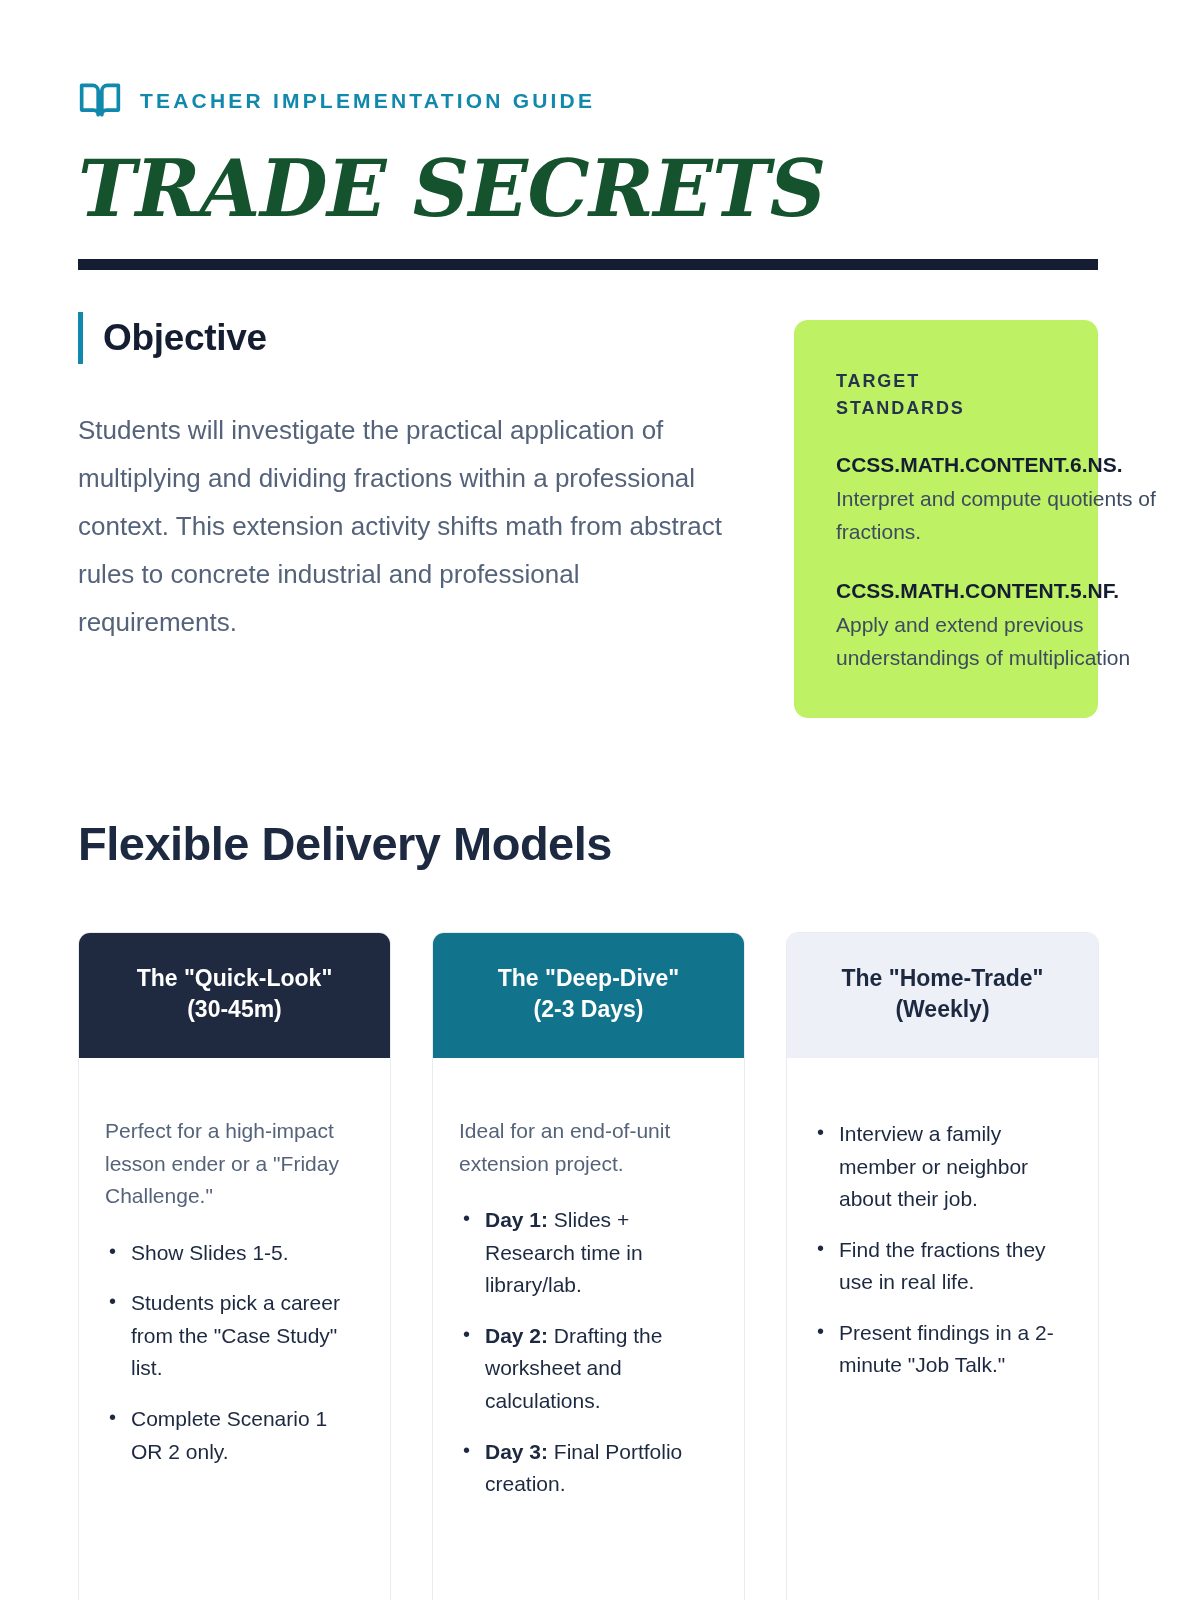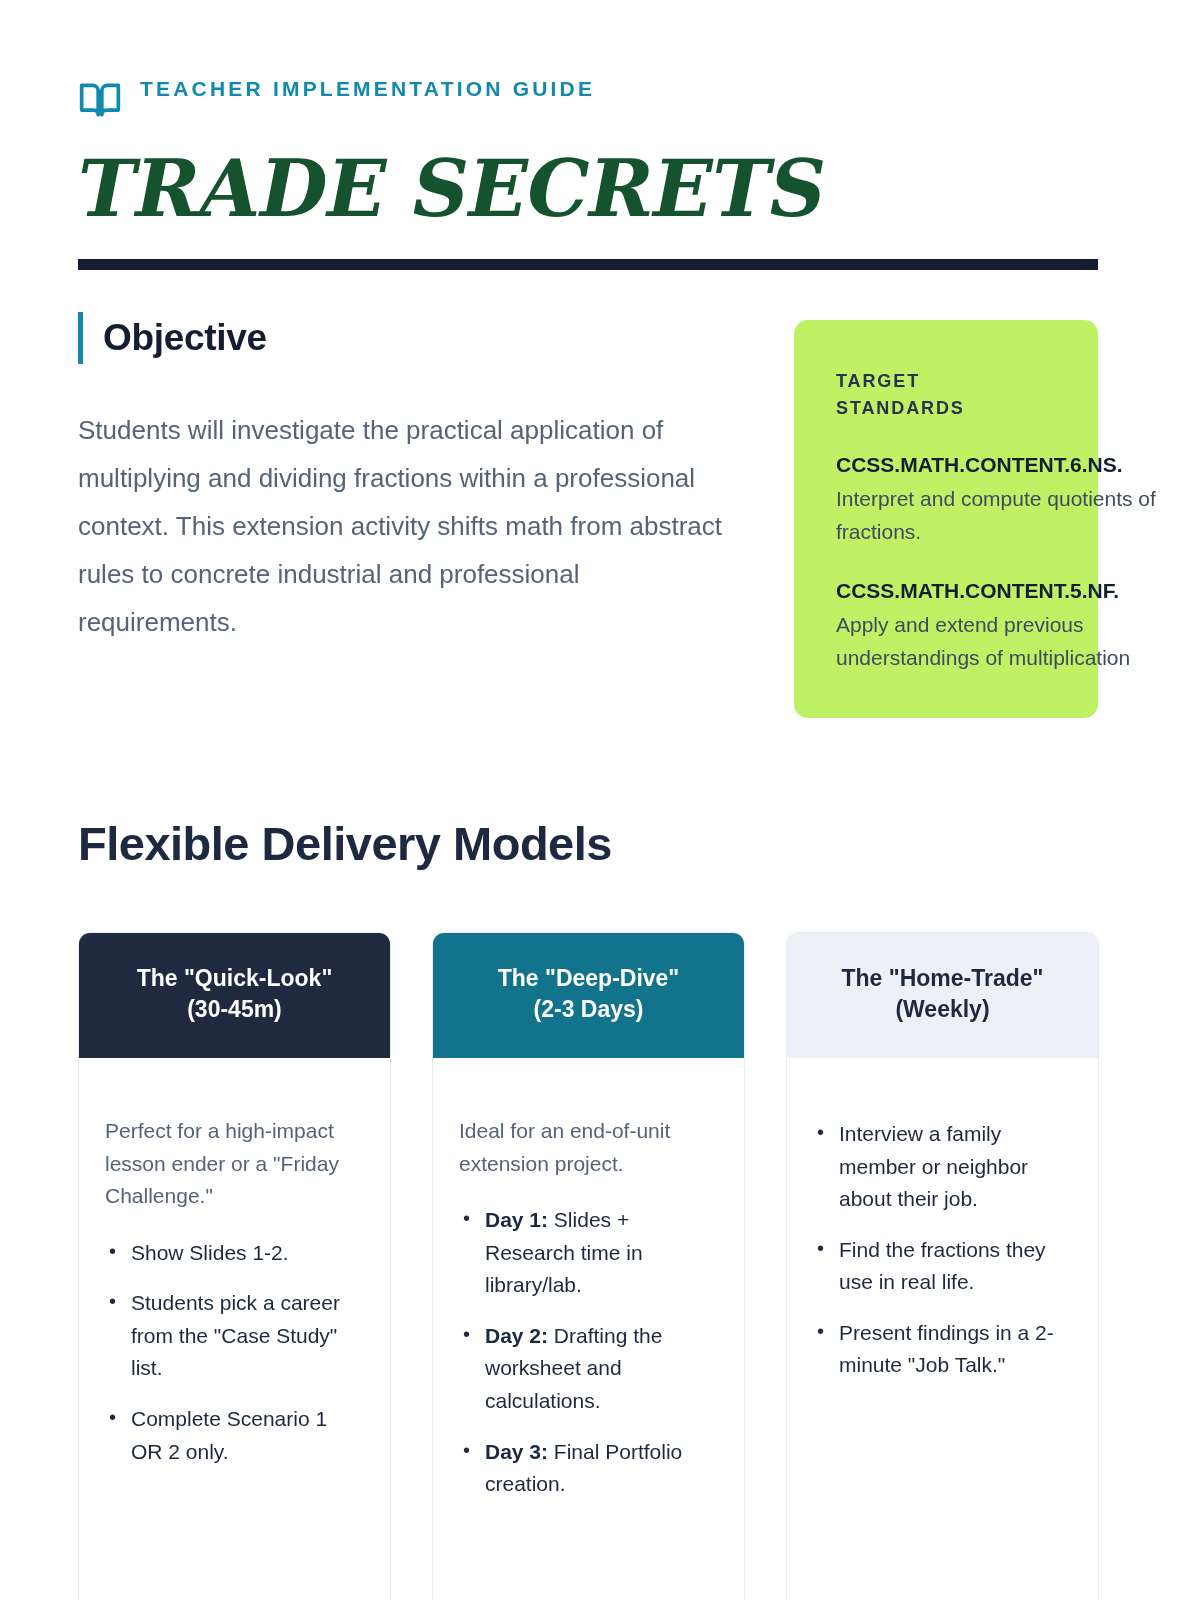--- a/index.html
+++ b/index.html
@@ -20,20 +20,21 @@
     width: 1200px;
     height: 1600px;
     box-sizing: border-box;
     padding: 0 78px;
     overflow: hidden;
   }
 
   
   .eyebrow-row {
     display: flex;
+    align-items: center;
     gap: 18px;
     padding-top: 78px;
   }
   .book-icon {
     width: 44px;
     height: 44px;
     flex: 0 0 44px;
     display: block;
   }
   .eyebrow-text {
@@ -257,21 +258,21 @@
 
     <div class="model-card">
       <div class="card-head card-head-dark">
         <span class="line">The "Quick-Look"</span>
         <span class="line">(30-45m)</span>
       </div>
       <div class="card-body">
         <p class="card-intro">Perfect for a high-impact lesson ender or a "Friday Challenge."</p>
         <ul class="card-list">
           <li>
-            <span class="lead"></span><span>Show Slides 1-2.</span>
+            <span class="lead"></span><span>Show Slides 1-5.</span>
           </li>
           <li>
             <span class="lead"></span><span>Students pick a career from the "Case Study" list.</span>
           </li>
           <li>
             <span class="lead"></span><span>Complete Scenario 1 OR 2 only.</span>
           </li>
         </ul>
       </div>
     </div>

